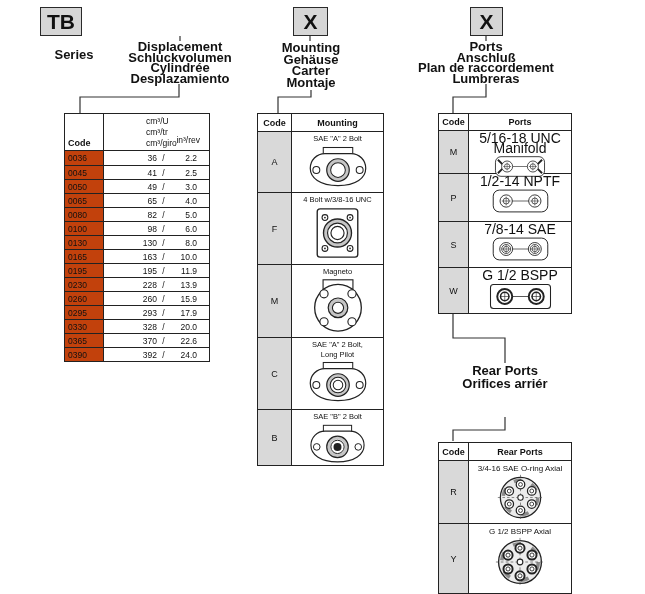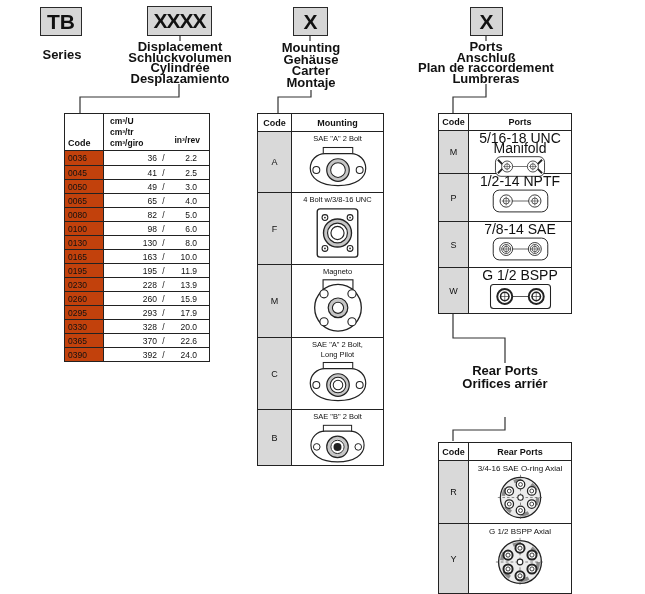--- a/index.html
+++ b/index.html
@@ -15,36 +15,36 @@
     position:absolute;background:#d6d6d6;border:1.6px solid #2a2a2a;
     display:flex;align-items:center;justify-content:center;
     font-weight:bold;font-size:21px;color:#111;box-sizing:border-box;
   }
   #box-series{left:40px;top:7px;width:42px;height:29px;}
   #box-disp{left:147px;top:6px;width:65px;height:30px;letter-spacing:-1px;}
   #box-mount{left:293px;top:7px;width:35px;height:29px;}
   #box-ports{left:470px;top:7px;width:33px;height:29px;}
 
   .lblblock{position:absolute;text-align:center;font-weight:bold;font-size:13px;line-height:10.5px;color:#111;}
-  #lbl-series{left:22px;top:50px;width:80px;text-align:center;}
+  #lbl-series{left:34px;top:50px;width:80px;text-align:center;}
   #lbl-disp{left:110px;top:42px;width:140px;}
   #lbl-mount{left:251px;top:42px;width:120px;line-height:11.5px;}
   #lbl-ports{left:416px;top:42px;width:140px;line-height:10.5px;}
   #lbl-rear{left:435px;top:365px;width:140px;line-height:12.5px;}
 
   .tbl{position:absolute;border:1.6px solid #222;background:#fff;box-sizing:border-box;}
   .trow{display:flex;border-top:1px solid #222;box-sizing:border-box;}
   .trow.first{border-top:none;}
 
   
   #tbl-disp{left:64px;top:113px;width:146px;}
   #tbl-disp .hdr{display:flex;height:37px;box-sizing:border-box;}
   #tbl-disp .code-hd{width:39px;border-right:1.2px solid #222;display:flex;align-items:flex-end;
     padding:0 0 2px 3px;font-weight:bold;font-size:9px;box-sizing:border-box;}
-  #tbl-disp .val-hd{flex:1;position:relative;padding:2px 0 0 6px;font-weight:bold;font-size:8.5px;line-height:10.8px;}
+  #tbl-disp .val-hd{flex:1;position:relative;padding:2px 0 0 6px;font-weight:normal;font-size:8.5px;line-height:10.8px;margin-left:36px;}
   #tbl-disp .inrev{position:absolute;right:9px;bottom:4px;}
   .disp-row{height:14px;font-size:8.5px;}
   .code-cell{width:39px;background:#c2410c;border-right:1.2px solid #222;
     padding-left:3px;display:flex;align-items:center;box-sizing:border-box;}
   .val-cell{flex:1;display:flex;align-items:center;justify-content:flex-end;padding-right:12px;box-sizing:border-box;}
   .val-cell .m{width:40px;text-align:right;}
   .val-cell .sep{width:13px;text-align:center;}
   .val-cell .i{width:27px;text-align:right;}
 
   
@@ -87,21 +87,20 @@
       <polyline points="310,36 310,41"></polyline>
       <polyline points="311,90 311,97 278,97 278,113"></polyline>
       <polyline points="486,36 486,41"></polyline>
       <polyline points="486,84 486,97 453,97 453,113"></polyline>
       <polyline points="453,313 453,338 505,338 505,363"></polyline>
       <polyline points="505,417 505,430 453,430 453,441"></polyline>
     </g>
   </svg>
 
   <div id="box-series" class="codebox">TB</div>
-  <div id="box-disp" class="codebox">XXXX</div>
   <div id="box-mount" class="codebox">X</div>
   <div id="box-ports" class="codebox">X</div>
 
   <div id="lbl-series" class="lblblock">Series</div>
   <div id="lbl-disp" class="lblblock">
     <div>Displacement</div>
     <div>Schluckvolumen</div>
     <div>Cylindrée</div>
     <div>Desplazamiento</div>
   </div>

